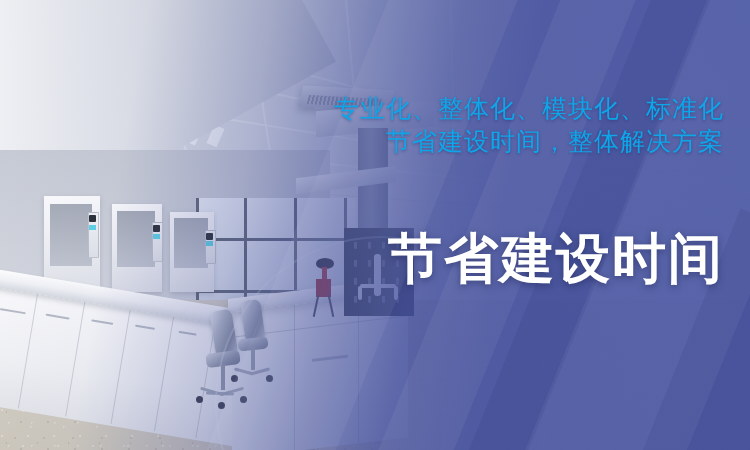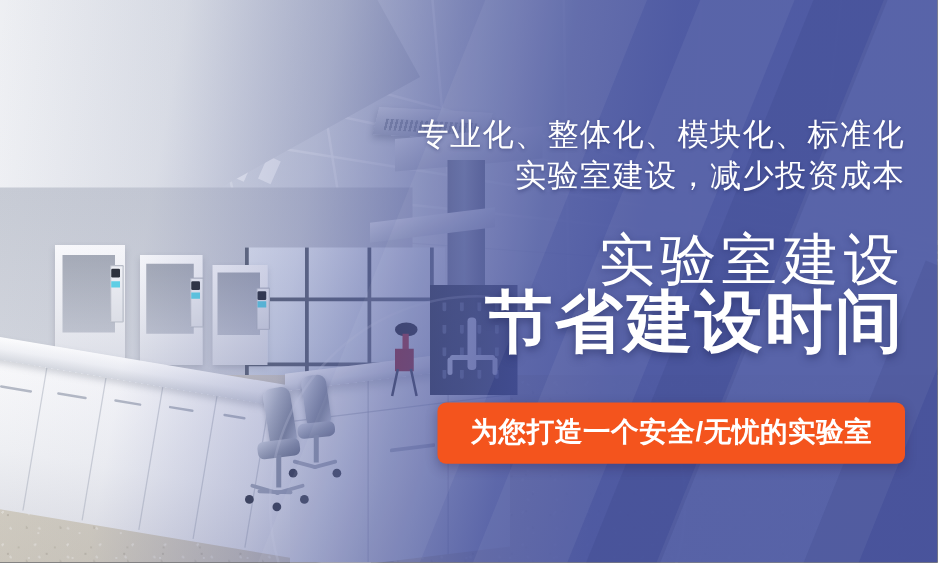--- a/index.html
+++ b/index.html
@@ -207,21 +207,21 @@
   .streak{position:absolute;background:rgba(255,255,255,.055);}
   .streak-d{position:absolute;background:rgba(30,40,100,.10);}
 
   
   .copy{
     position:absolute;right:26px;top:0;width:430px;height:100%;
     text-align:right;color:#fff;
   }
   .sub-line{
     font-size:25px;line-height:33px;font-weight:300;
-    letter-spacing:1px;color:#ffffff;
+    letter-spacing:1px;color:#0ea5e9;
     text-shadow:0 1px 3px rgba(30,38,90,.45);
     white-space:nowrap;
     margin-left:24px;
   }
   .sub-1{position:absolute;right:0;top:92px;}
   .sub-2{position:absolute;right:0;top:125px;}
 
   .head-1{
     position:absolute;right:0;top:183px;
     font-size:45px;line-height:50px;font-weight:300;
@@ -424,19 +424,17 @@
   <div>
     <div class="streak" style="left:300px;top:-80px;width:120px;height:620px;transform:rotate(22deg);"></div>
     <div class="streak" style="left:470px;top:-90px;width:70px;height:640px;transform:rotate(22deg);"></div>
     <div class="streak" style="left:620px;top:-90px;width:150px;height:640px;transform:rotate(22deg);"></div>
     <div class="streak-d" style="left:560px;top:-90px;width:55px;height:640px;transform:rotate(22deg);"></div>
     <div class="streak-d" style="left:680px;top:220px;width:120px;height:300px;transform:rotate(22deg);"></div>
   </div>
 
   <div class="copy">
     <div class="sub-line sub-1">专业化、整体化、模块化、标准化</div>
-    <div class="sub-line sub-2">实验室建设，减少投资成本</div>
-    <div class="head-1">实验室建设</div>
+    <div class="sub-line sub-2">节省建设时间，整体解决方案</div>
     <div class="head-2">节省建设时间</div>
-    <button class="cta">为您打造一个安全/无忧的实验室</button>
   </div>
 
 </div>
 
 </body></html>

